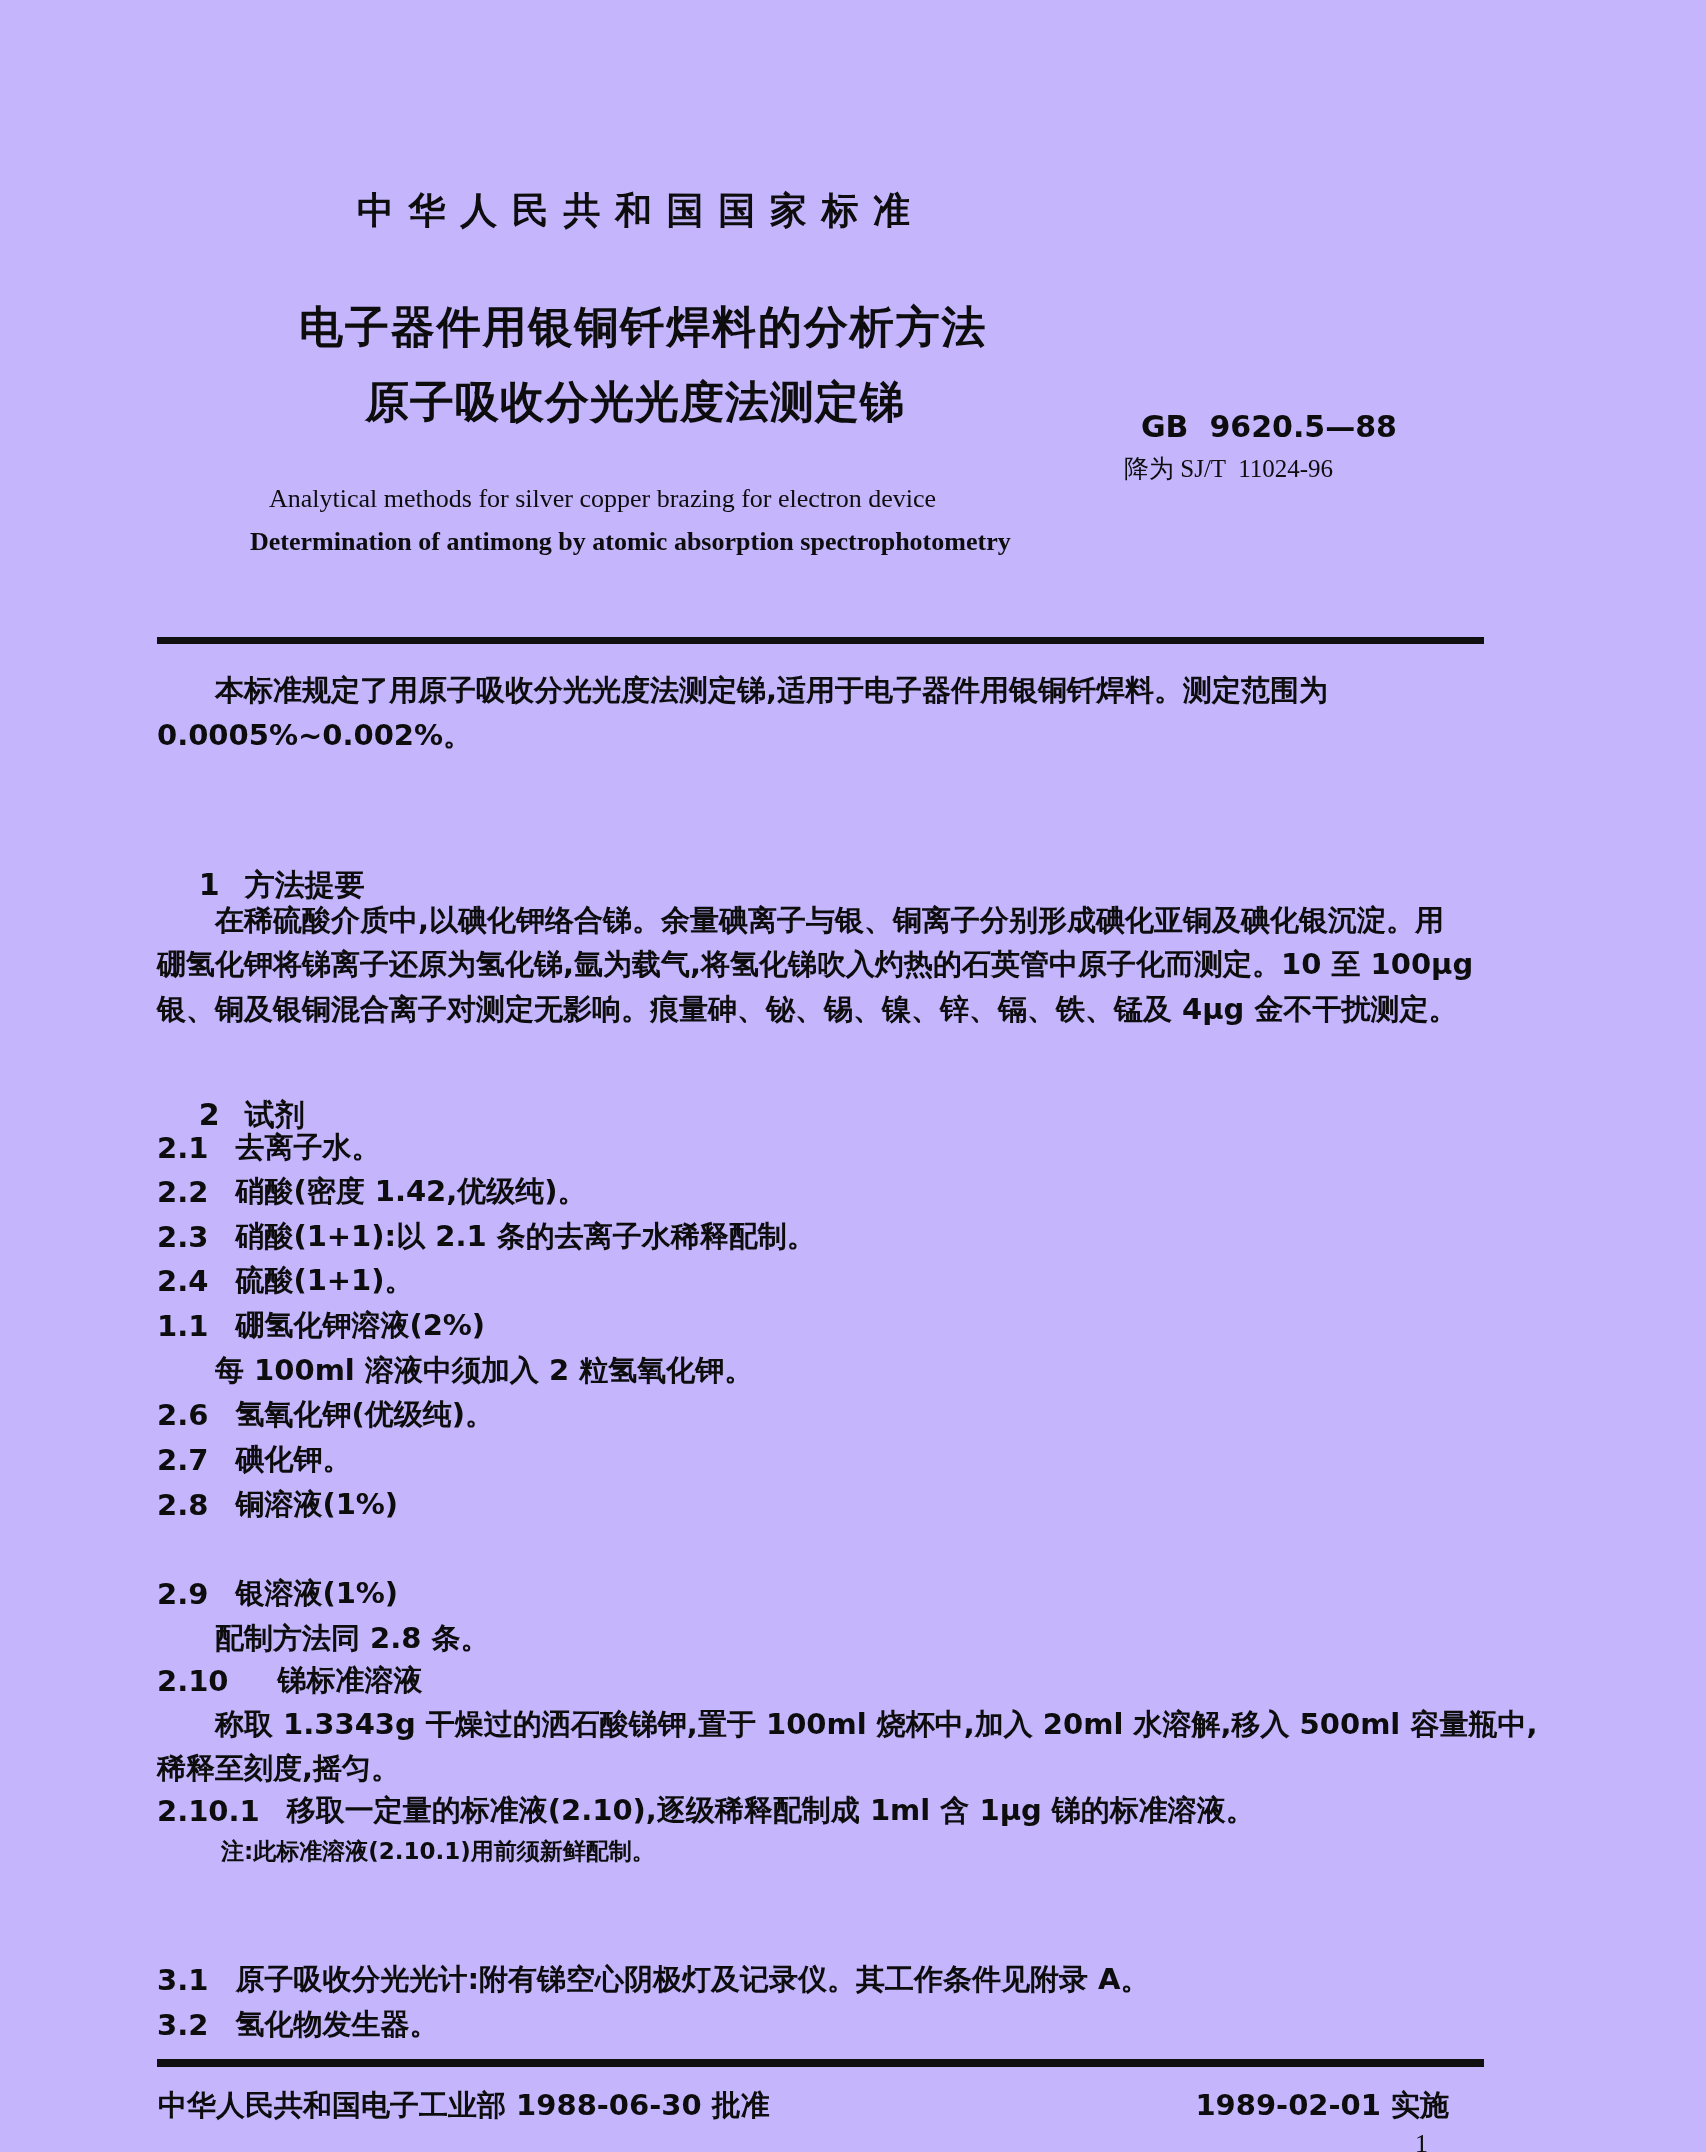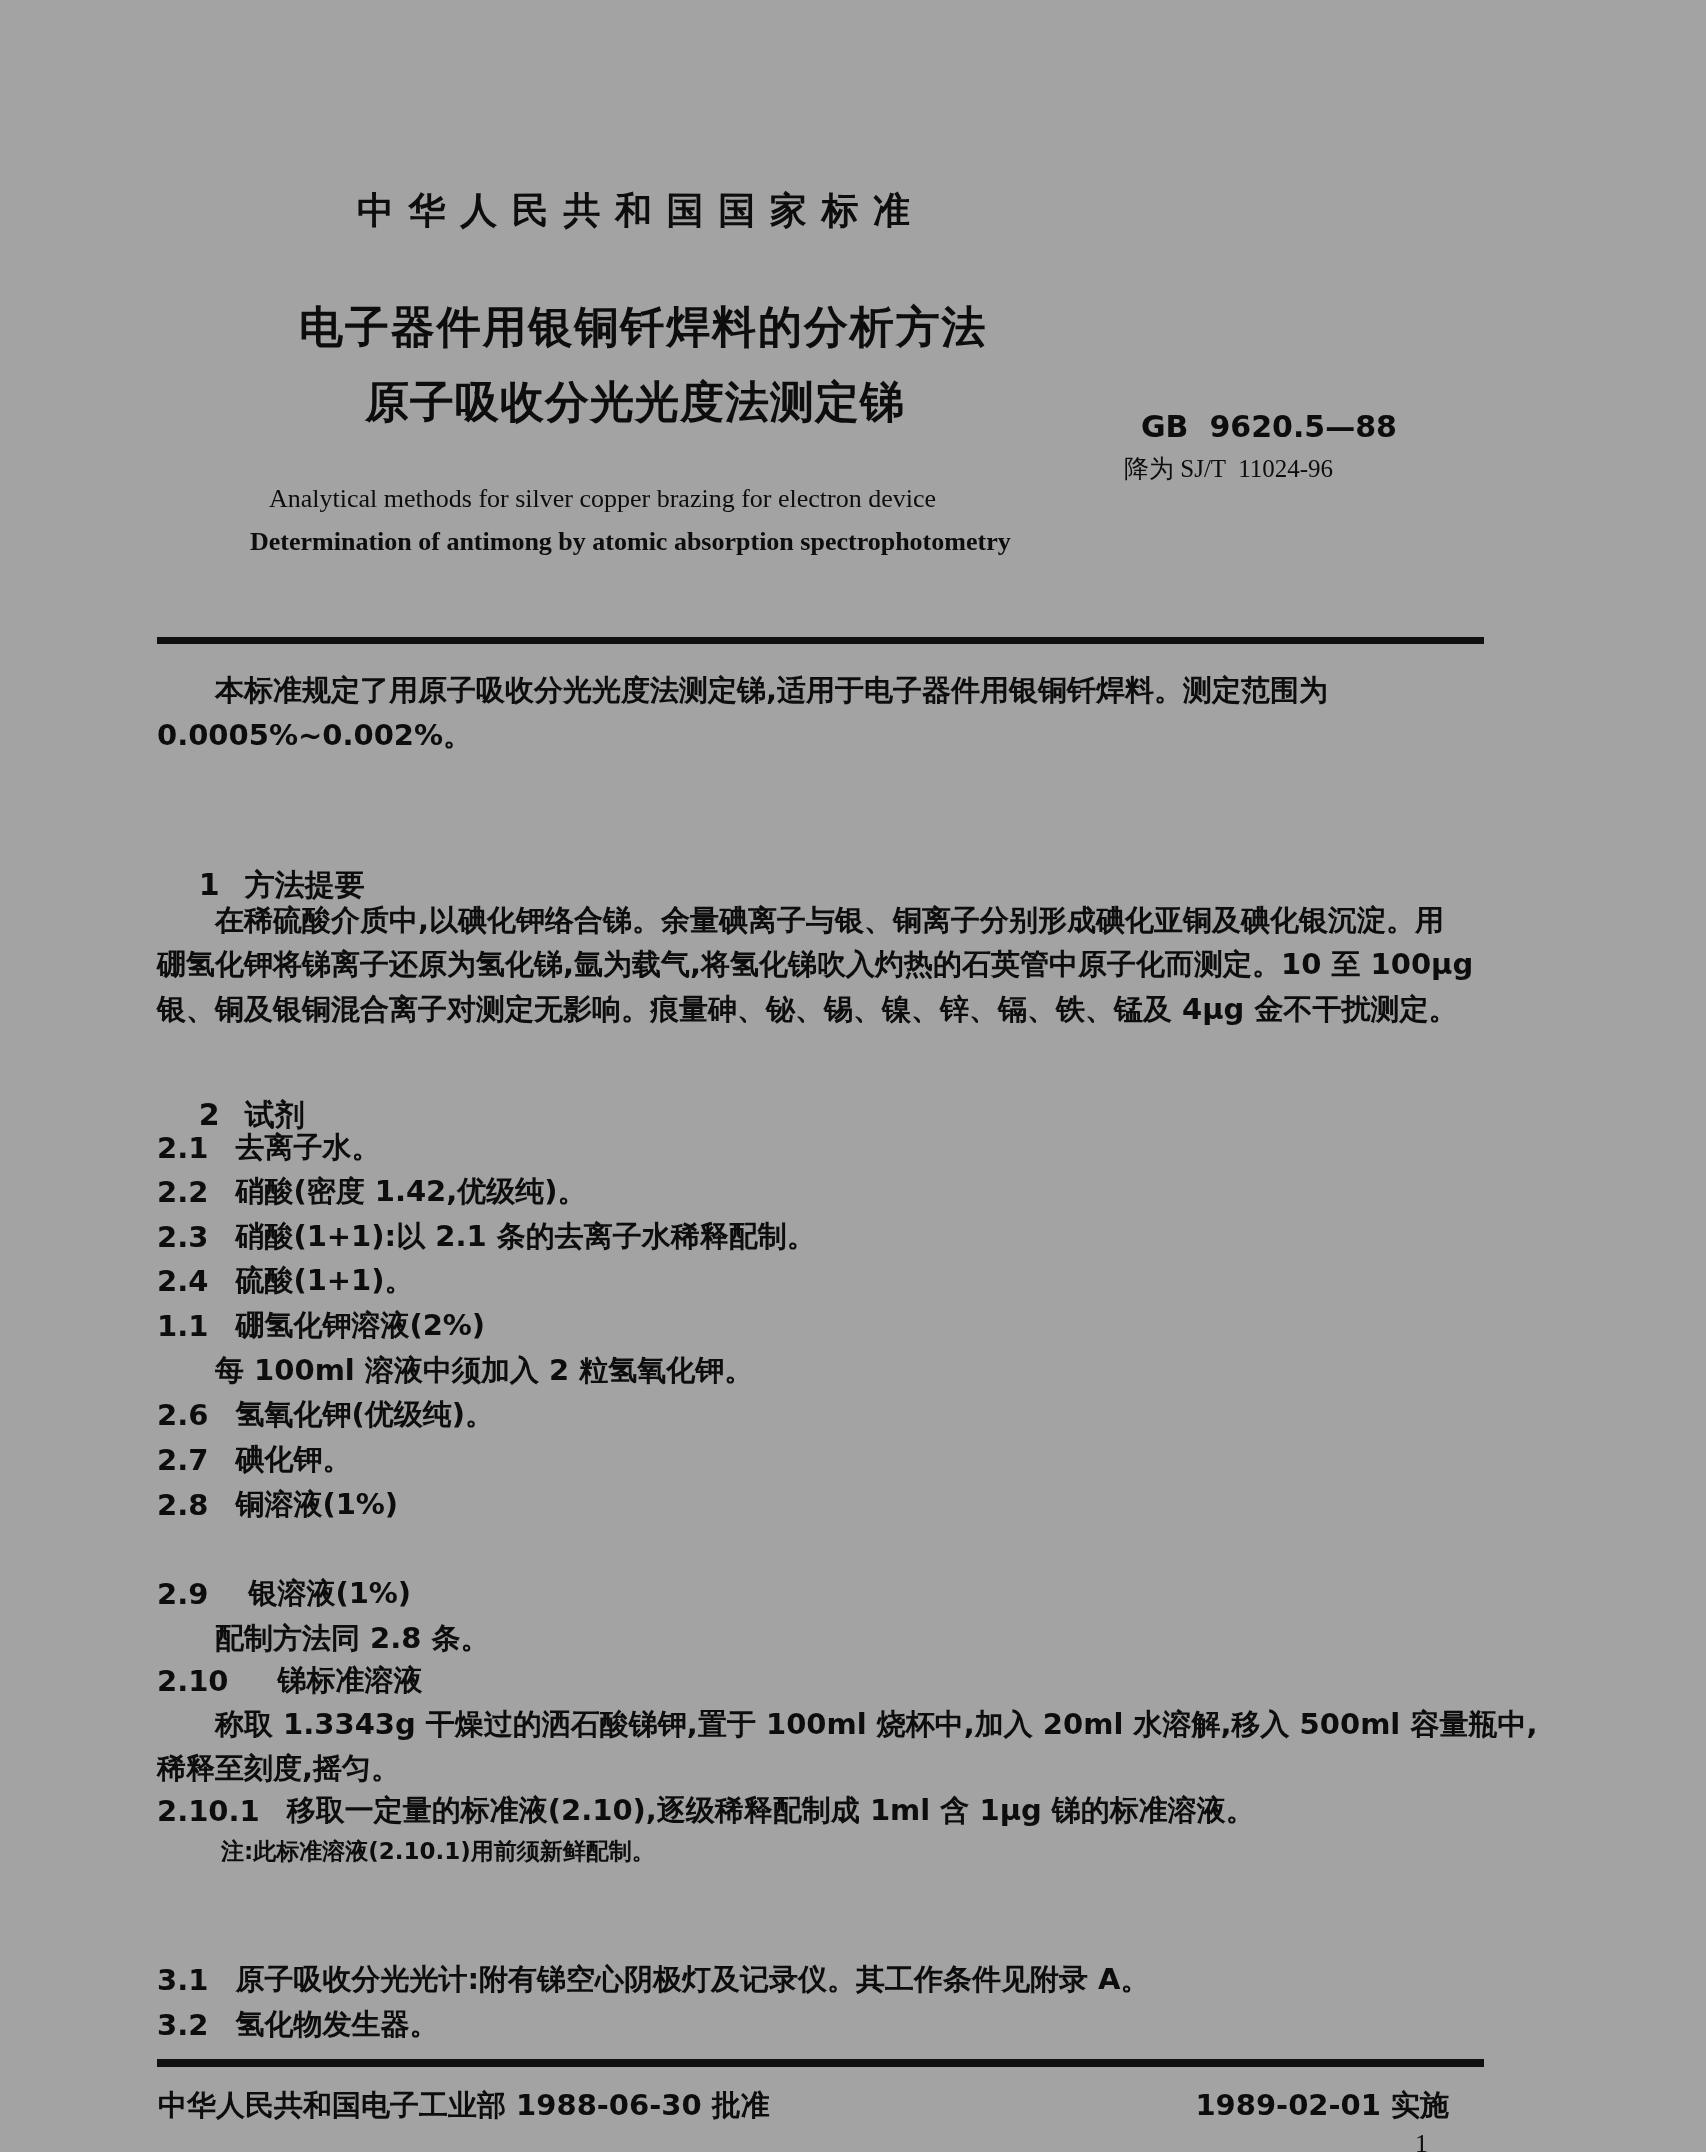--- a/index.html
+++ b/index.html
@@ -1,21 +1,21 @@
 <!DOCTYPE html>
 <html><head>
 <meta charset="utf-8">
 <style>
   html, body { margin: 0; padding: 0; background: #8a8a8a; }
   .page {
     position: relative;
     width: 1707px;
     height: 2152px;
     margin: 0 auto;
-    background: #a3a3a3;
+    background: #c4b5fd;
     color: #0d0d0d;
     overflow: hidden;
     font-family: "DejaVu Sans", sans-serif;
   }
   .ln { position: absolute; left: 157px; white-space: pre; }
   .cjk { font-family: "DejaVu Sans", sans-serif; font-weight: bold; font-size: 29px; }
   .serif { font-family: "Liberation Serif", serif; }
 
   .std-header {
     top: 186px; left: 357px;
@@ -93,21 +93,21 @@
   <div class="ln cjk clause" style="top:1395px;">
     <span class="cno">2.6</span><span>氢氧化钾(优级纯)。</span>
   </div>
   <div class="ln cjk clause" style="top:1440px;">
     <span class="cno">2.7</span><span>碘化钾。</span>
   </div>
   <div class="ln cjk clause" style="top:1485px;">
     <span class="cno">2.8</span><span>铜溶液(1%)</span>
   </div>
 
-  <div class="ln cjk clause" style="top:1574px;gap:13px;">
+  <div class="ln cjk clause" style="top:1574px;">
     <span class="cno">2.9</span><span>银溶液(1%)</span>
   </div>
   <div class="ln cjk" style="top:1619px; left:215px;">配制方法同 2.8 条。</div>
 
   <div class="ln cjk clause" style="top:1661px;gap:22px;">
     <span class="cno">2.10</span><span>锑标准溶液</span>
   </div>
   <div class="ln cjk" style="top:1705px; left:215px;">称取 1.3343g 干燥过的洒石酸锑钾,置于 100ml 烧杯中,加入 20ml 水溶解,移入 500ml 容量瓶中,</div>
   <div class="ln cjk" style="top:1749px;">稀释至刻度,摇匀。</div>
 

